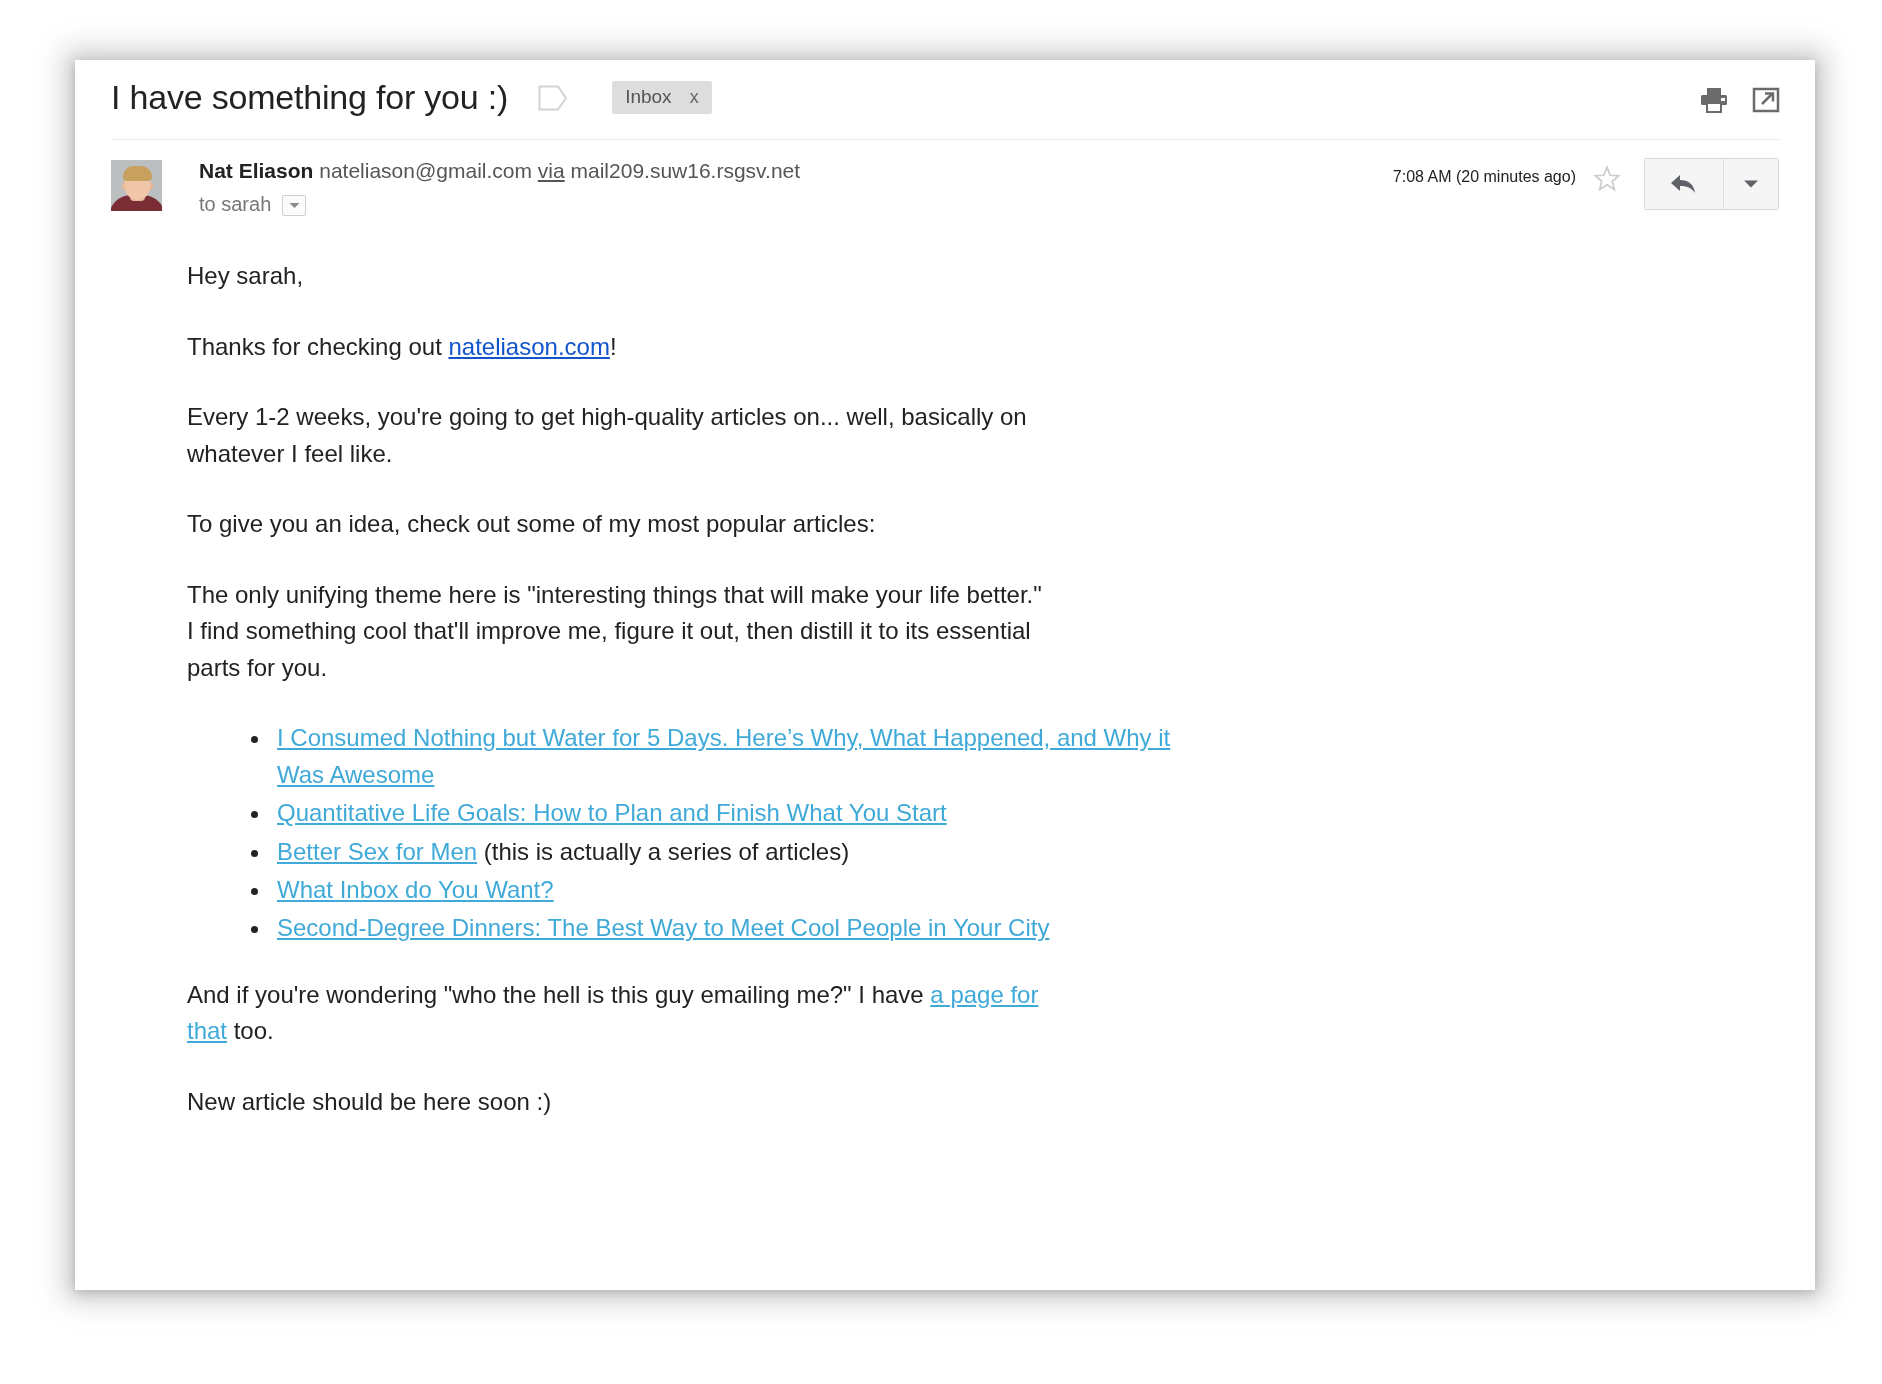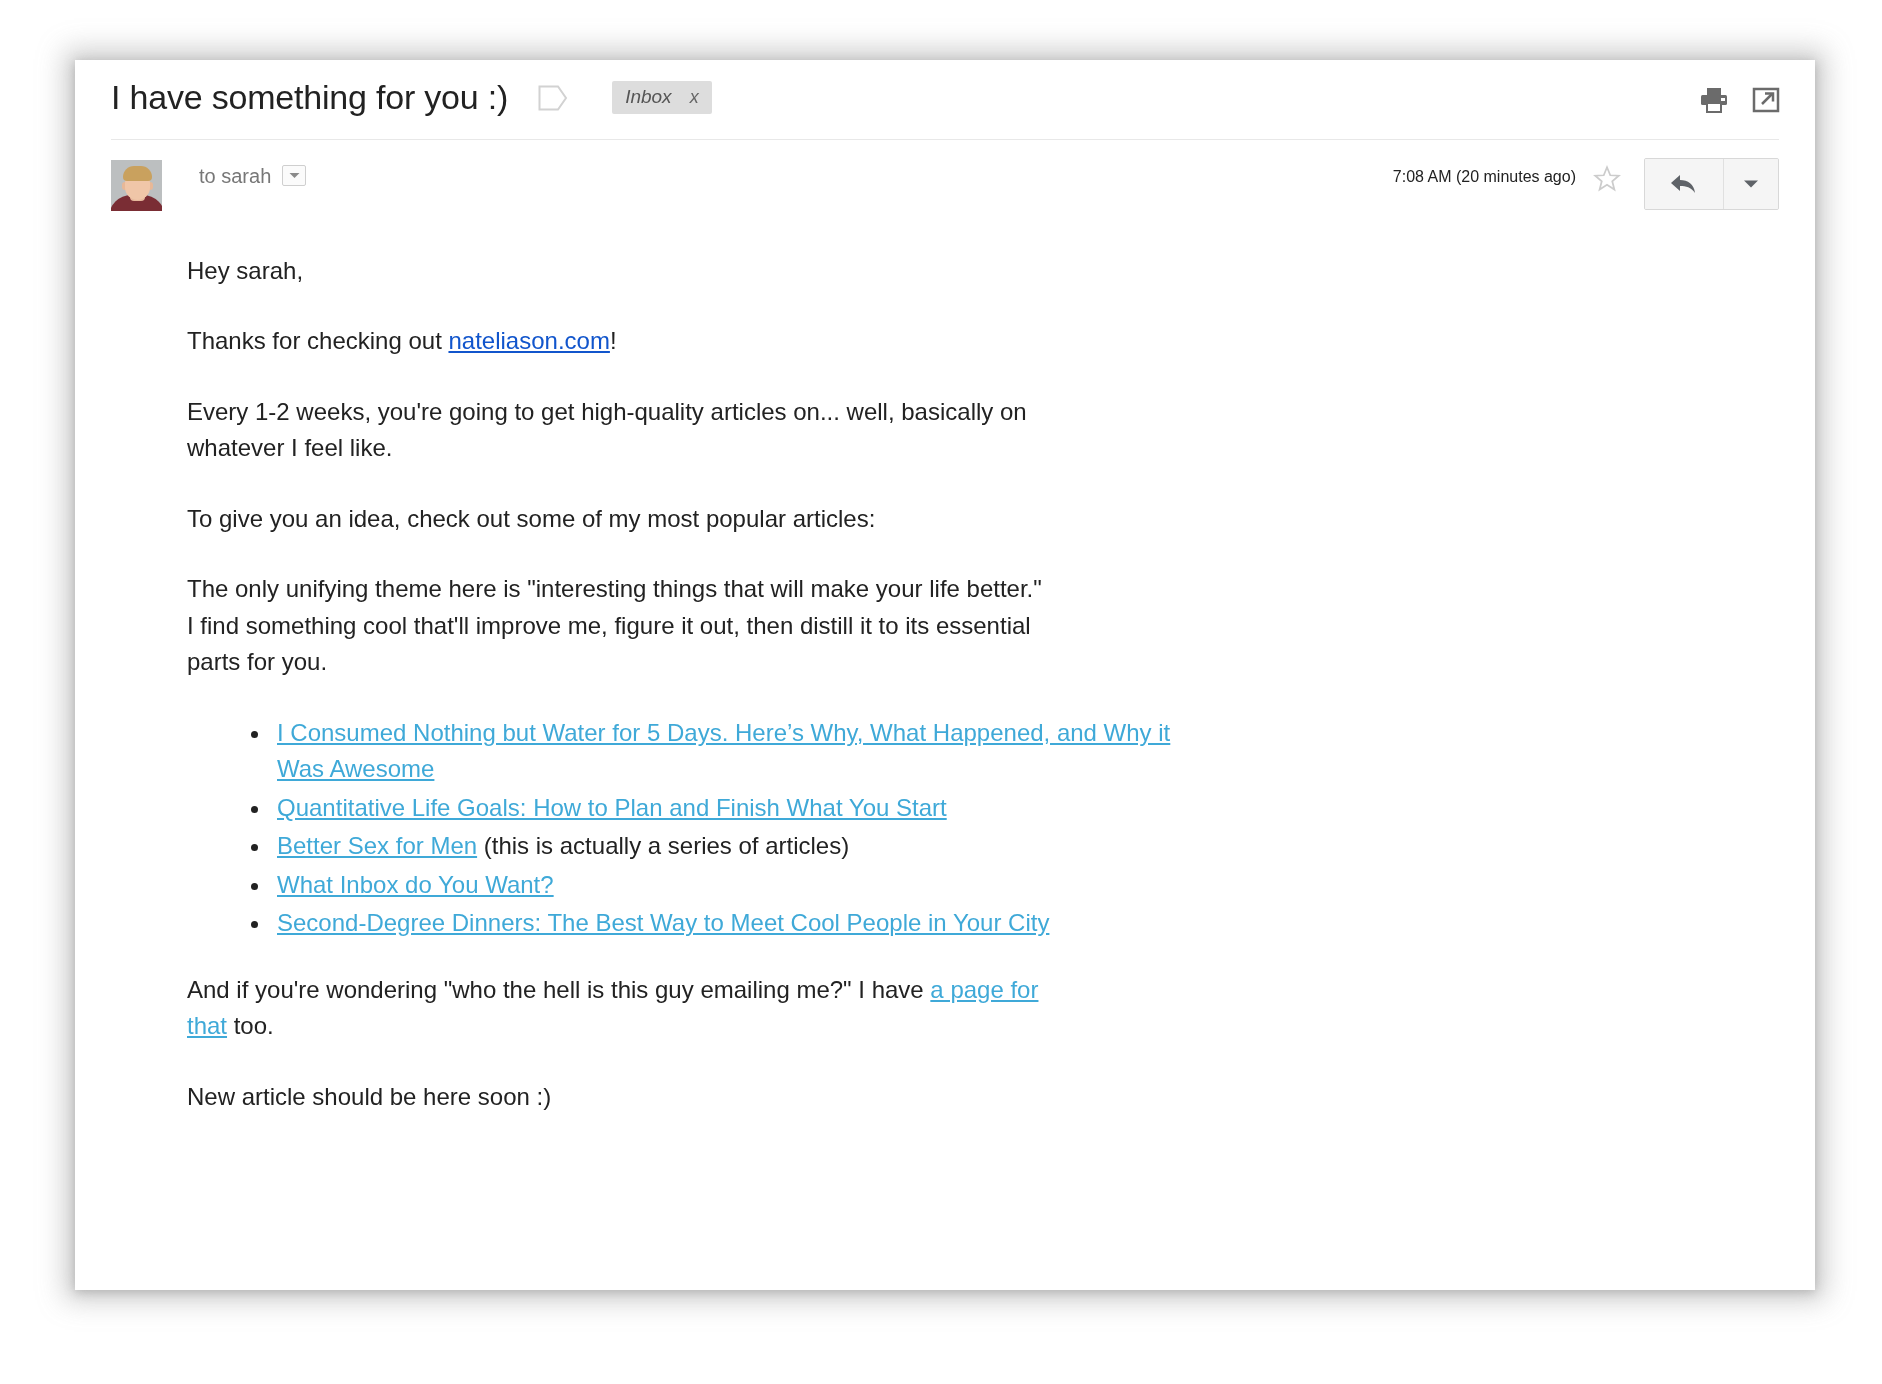--- a/index.html
+++ b/index.html
@@ -62,21 +62,20 @@
     margin-left: 44px;
     background: #dddddd;
     color: #555555;
     font-size: 19px;
     padding: 5px 13px 6px 13px;
     border-radius: 2px;
     display: inline-flex;
     align-items: center;
     gap: 18px;
     white-space: nowrap;
-    font-style: italic;
   }
   .inbox-chip .chip-x {
     font-size: 18px;
     color: #666666;
   }
 
   .header-actions {
     position: absolute;
     right: 34px;
     top: 26px;
@@ -135,21 +134,21 @@
   .sender-name { font-weight: bold; color:#222222; }
   .sender-email { color: #555555; }
   .via-word { color:#555555; text-decoration: underline; }
   .via-host { color:#555555; }
 
   .sender-line2 {
     margin-top: 8px;
     font-size: 20px;
     color: #777777;
     display: flex;
-    align-items: flex-start;
+    align-items: flex-end;
   }
   .to-caret {
     margin-left: 11px;
     width: 22px; height: 19px;
     border: 1px solid #cfcfcf;
     border-radius: 2px;
     display: inline-flex;
     align-items: center;
     justify-content: center;
     background: #fbfbfb;
@@ -268,20 +267,26 @@
         <span class="av-bg"></span>
         <span class="av-body"></span>
         <span class="av-neck"></span>
         <span class="av-ear-l"></span>
         <span class="av-ear-r"></span>
         <span class="av-face"></span>
         <span class="av-hair"></span>
       </div>
 
       <div class="sender-info">
+        <div class="sender-line1">
+          <span class="sender-name">Nat Eliason</span>
+          <span class="sender-email">nateliason@gmail.com</span>
+          <span class="via-word">via</span>
+          <span class="via-host">mail209.suw16.rsgsv.net</span>
+        </div>
         <div class="sender-line2">
           <span>to sarah</span>
           <span class="to-caret">
             <svg width="11" height="7" viewBox="0 0 11 7">
                 <path d="M0.5 1 L5.5 6 L10.5 1 Z" fill="#8a8a8a"></path>
               </svg>
           </span>
         </div>
       </div>
 

